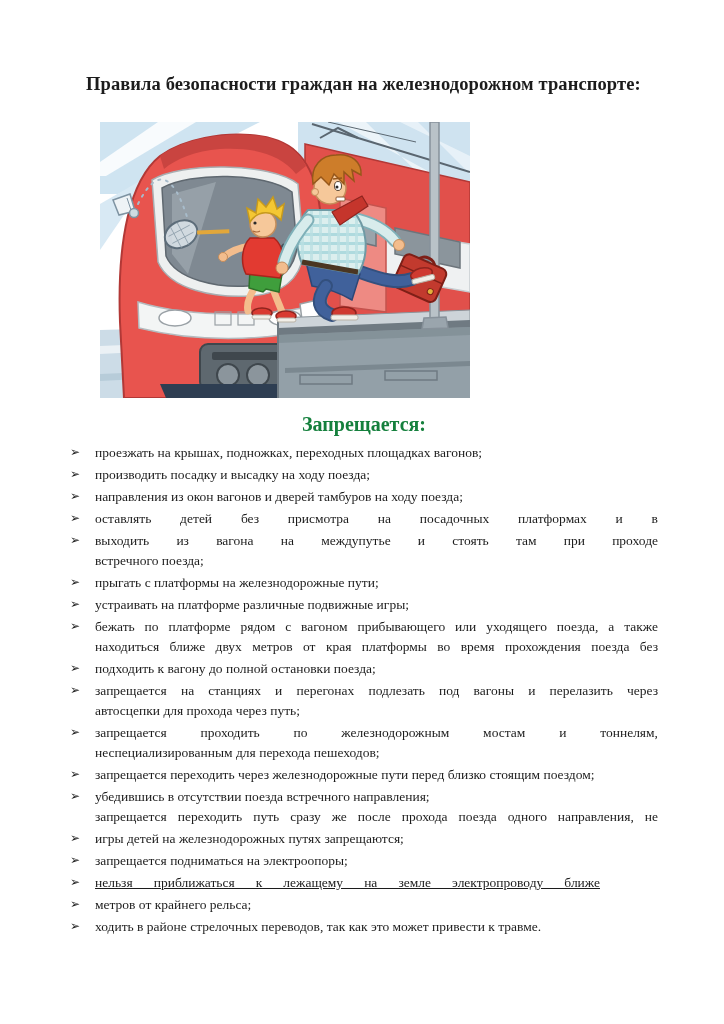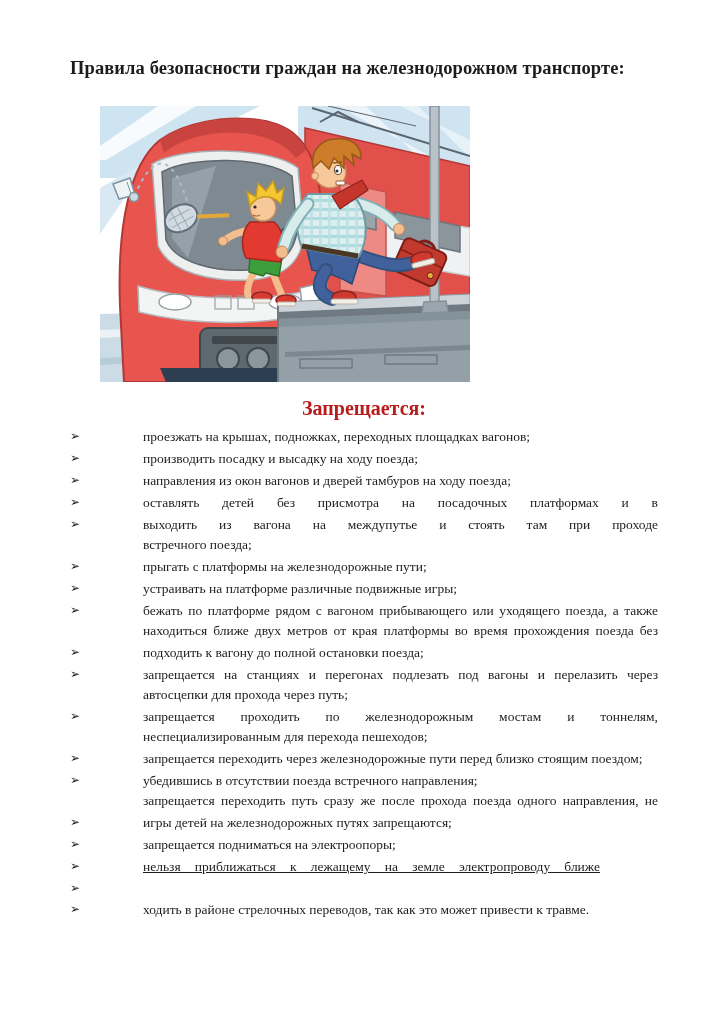--- a/index.html
+++ b/index.html
@@ -1,26 +1,26 @@
 <!DOCTYPE html>
 <html><head>
 <meta charset="utf-8">
 <style>
   html,body{margin:0;padding:0;background:#ffffff;}
   body{width:724px;height:1024px;position:relative;font-family:"Liberation Serif",serif;color:#1c1c1c;}
   .page{box-sizing:border-box;width:724px;height:1024px;padding:56px 66px 0 70px;overflow:hidden;position:relative;background:#ffffff;}
-  .doc-title{font-size:18.5px;font-weight:bold;margin:0;line-height:24px;letter-spacing:.1px;}
+  .doc-title{font-size:18.5px;font-weight:bold;margin:16px;line-height:24px;letter-spacing:.1px;}
   figure.illu{margin:26px 0 0 30px;width:370px;height:276px;padding:0;}
   figure.illu svg{display:block;width:370px;height:276px;}
   .prohibited{font-size:20px;font-weight:bold;text-align:center;margin:14px 0 7px 0;line-height:24px;}
   ul.rules{list-style:none;margin:0;padding:0;font-size:13.5px;line-height:20px;}
   ul.rules li{display:flex;margin:0 0 2px 0;}
   .bullet{flex:0 0 25px;width:25px;font-family:"DejaVu Sans",sans-serif;font-size:12px;line-height:19px;color:#1c1c1c;}
   .item-body{flex:1;min-width:0;}
-  .line{text-align:left;margin-left:48px;}
+  .line{text-align:left;}
   .line.just{text-align:justify;text-align-last:justify;-moz-text-align-last:justify;}
 </style>
 </head>
 <body style="background: rgb(255, 255, 255);">
 
 <div class="page">
 
   <h1 class="doc-title">Правила безопасности граждан на железнодорожном транспорте:</h1>
 
   <figure class="illu">
@@ -157,21 +157,21 @@
         <path d="M213,62 C210,44 222,33 236,33 C251,31 262,40 261,53 L252,48 L254,59 L244,50 L244,62 L234,52 L229,63 L221,55 Z" fill="#cd7d2a" stroke="#96571a" stroke-width="1.5"></path>
         <ellipse cx="238" cy="64" rx="3.5" ry="4.5" fill="#ffffff" stroke="#5a4632" stroke-width="1"></ellipse>
         <circle cx="237" cy="65" r="1.5" fill="#2a2a2a"></circle>
         <path d="M233,57 L242,56" stroke="#96571a" stroke-width="1.5"></path>
         <rect x="236" y="75" width="9" height="4" rx="1" fill="#ffffff" stroke="#8f5a34" stroke-width="1"></rect>
         <circle cx="215" cy="70" r="3.5" fill="#f6c89a" stroke="#c58d5a" stroke-width="1"></circle>
       </g>
     </svg>
   </figure>
 
-  <h2 class="prohibited" style="color: #b91c1c;">Запрещается:</h2>
+  <h2 class="prohibited" style="color: #15803d;">Запрещается:</h2>
 
   <ul class="rules" id="rules-list">
       <li>
         <span class="bullet">➢</span>
         <div class="item-body">
           <div class="line">проезжать на крышах, подножках, переходных площадках вагонов;</div>
         </div>
       </li>
       <li>
         <span class="bullet">➢</span>
@@ -264,20 +264,21 @@
       </li>
       <li>
         <span class="bullet">➢</span>
         <div class="item-body">
           <div class="line just" style="padding-right: 58px; text-decoration: underline;">нельзя приближаться к лежащему на земле электропроводу ближе</div>
         </div>
       </li>
       <li>
         <span class="bullet">➢</span>
         <div class="item-body">
+          <div class="line">метров от крайнего рельса;</div>
         </div>
       </li>
       <li>
         <span class="bullet">➢</span>
         <div class="item-body">
           <div class="line">ходить в районе стрелочных переводов, так как это может привести к травме.</div>
         </div>
       </li>
     </ul>
 

